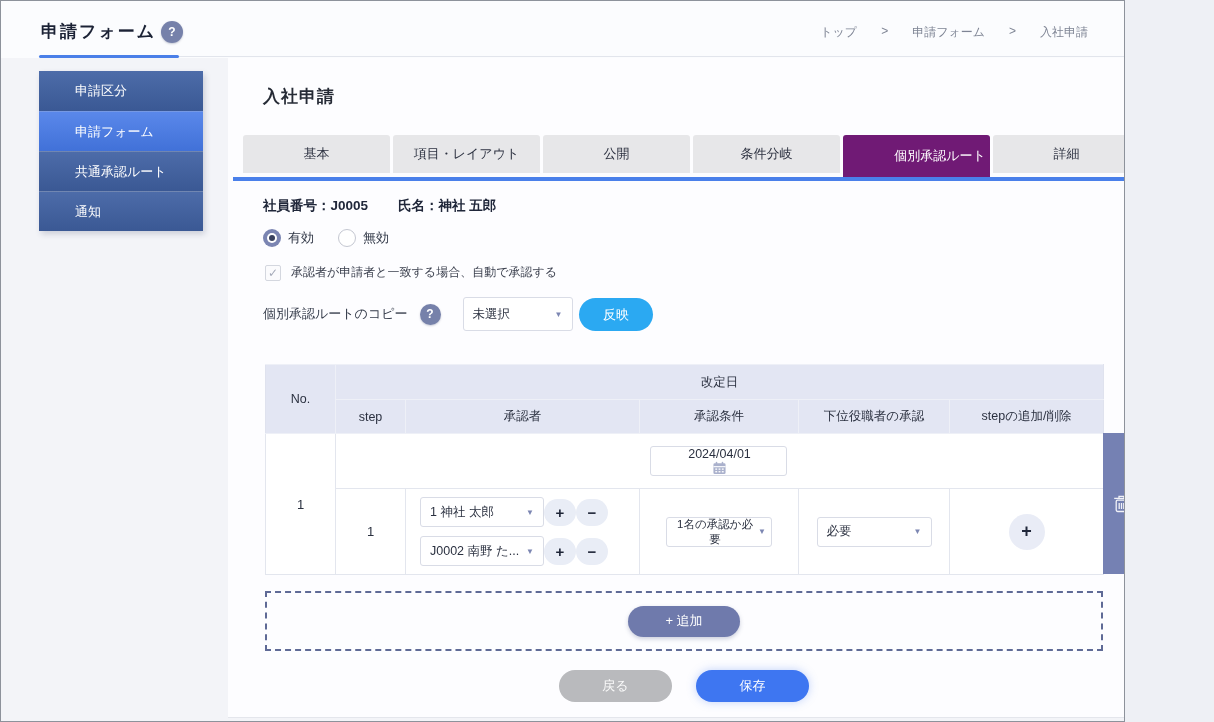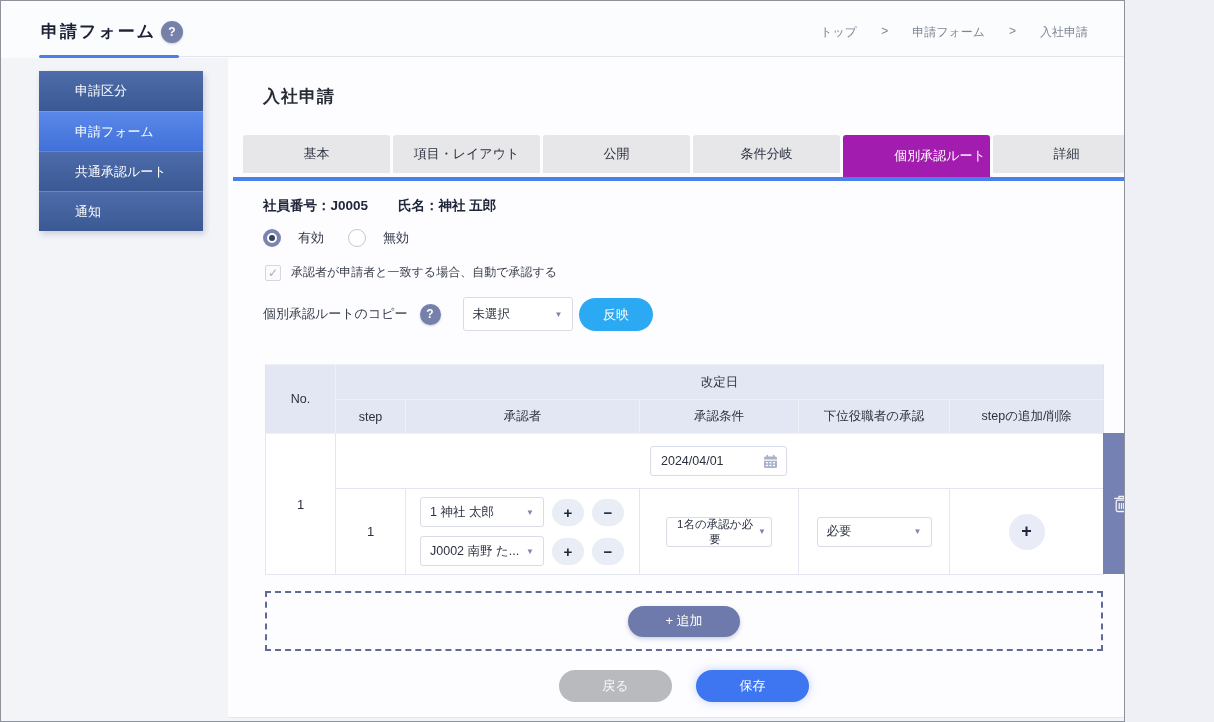--- a/index.html
+++ b/index.html
@@ -23,27 +23,27 @@
   .side-item:first-child { border-top:none; }
   .side-item.active { background:linear-gradient(180deg,#5a88ea,#4171d8); }
 
   
   .panel { position:absolute; left:227px; top:57px; width:937px; height:660px; background:#fdfdff; border-bottom:1px solid #e4e6ec; }
   .page-title { position:absolute; left:262px; top:84px; font-size:17px; font-weight:bold; color:#262b36; letter-spacing:1px; }
 
   
   .tabs { position:absolute; left:242px; top:134px; display:flex; gap:3px; }
   .tab { width:147px; height:38px; background:#e7e7e9; color:#2c3140; font-size:13px; display:flex; align-items:center; justify-content:center; border-radius:3px 3px 0 0; cursor:pointer; }
-  .tab.active { background:#a21caf; color:#fff; height:42px;padding-left:47px; }
+  .tab.active { background:#701a75; color:#fff; height:42px;padding-left:47px; }
   .tab-line { position:absolute; left:232px; top:176px; width:931px; height:4px; background:#4a80ea; }
 
   
   .emp-line { position:absolute; left:262px; top:196px; font-size:13.5px; font-weight:bold; color:#20273a; display:flex; gap:30px; }
   .radio-row { position:absolute; left:262px; top:228px; display:flex; gap:24px; align-items:center; }
-  .radio-opt { display:flex; align-items:center; gap:17px; cursor:pointer; }
+  .radio-opt { display:flex; align-items:center; gap:7px; cursor:pointer; }
   .radio-outer { width:18px; height:18px; border-radius:50%; background:#7b85b2; display:flex; align-items:center; justify-content:center; }
   .radio-ring { width:10px; height:10px; border-radius:50%; background:#fff; display:flex; align-items:center; justify-content:center; }
   .radio-core { width:6px; height:6px; border-radius:50%; background:#39415e; }
   .radio-off { width:18px; height:18px; border-radius:50%; background:#fff; border:1.5px solid #c4c7d1; }
   .radio-label { font-size:13px; color:#333a49; }
 
   .check-row { position:absolute; left:264px; top:263px; display:flex; align-items:center; gap:10px; }
   .checkbox { width:16px; height:16px; border:1px solid #d4d7df; border-radius:2px; background:#fbfbfd; color:#a5aab9; font-size:12px; line-height:14px; text-align:center; cursor:pointer; }
   .check-label { font-size:12px; color:#3a3f4d; }
 
@@ -61,23 +61,23 @@
   table.route { border-collapse:collapse; table-layout:fixed; width:838px; }
   table.route col.c-no{width:70px} table.route col.c-step{width:70px} table.route col.c-appr{width:234px}
   table.route col.c-cond{width:159px} table.route col.c-low{width:151px} table.route col.c-add{width:154px}
   table.route th { background:#e3e6f3; color:#2b3140; font-size:12.5px; font-weight:normal; text-align:center; border:1px solid #eef0f7; }
   table.route thead tr:nth-child(1) th { height:35px; }
   table.route thead tr:nth-child(2) th { height:34px; }
   table.route th.outer-l { border-left:1px solid #dfe2ee; } table.route th.outer-r { border-right:1px solid #dfe2ee; }
   table.route td { background:#fff; border:1px solid #e3e6ee; text-align:center; vertical-align:middle; font-size:13px; color:#2b3140; }
   td.date-cell { height:55px; text-align:left; }
   td.step-row-cell { height:86px; }
-  .date-input { margin-left:314px; width:137px; height:30px; border:1px solid #d9dce6; border-radius:3px; display:flex; align-items:center; justify-content:space-between; padding:0 8px 0 10px; font-size:12.5px; color:#2b3140; cursor:pointer; background:#fff; }
+  .date-input { margin-left:314px; width:137px; height:30px; border:1px solid #d9dce6; border-radius:3px; display:flex; align-items:center; justify-content:space-between; padding:0 8px 0 10px; font-size:12.5px; color:#2b3140; cursor:pointer; background:#fff;flex-direction:column; }
   .appr-cell-inner { display:flex; flex-direction:column; gap:9px; padding-left:14px; }
-  .appr-line { display:flex; align-items:center; gap:8px; }
+  .appr-line { display:flex; align-items:center; }
   .appr-select { width:124px; height:30px; }
   .pill-btn { width:32px; height:27px; border-radius:14px; background:#e9edf6; border:none; font-size:15px; font-weight:bold; color:#1d2436; display:flex; align-items:center; justify-content:center; cursor:pointer; }
   .cond-select { width:106px; height:30px; margin:0 auto; font-size:11.5px; padding:0 5px; }
   .low-select { width:115px; height:30px; margin:0 auto; }
   .round-add { width:36px; height:36px; border-radius:50%; background:#e9ecf6; border:none; font-size:18px; font-weight:bold; color:#20273a; margin:0 auto; display:flex; align-items:center; justify-content:center; cursor:pointer; }
   .trash-bar { position:absolute; left:838px; top:69px; width:36px; height:141px; background:#7581b3; display:flex; align-items:center; justify-content:center; cursor:pointer; }
 
   
   .add-zone { position:absolute; left:264px; top:590px; width:838px; height:60px; border:2px dashed #5f6a96; display:flex; align-items:center; justify-content:center; background:transparent; }
   .add-btn { width:112px; height:31px; border-radius:16px; background:#6f7aac; font-size:13px; box-shadow:0 2px 4px rgba(60,70,120,.25); }

